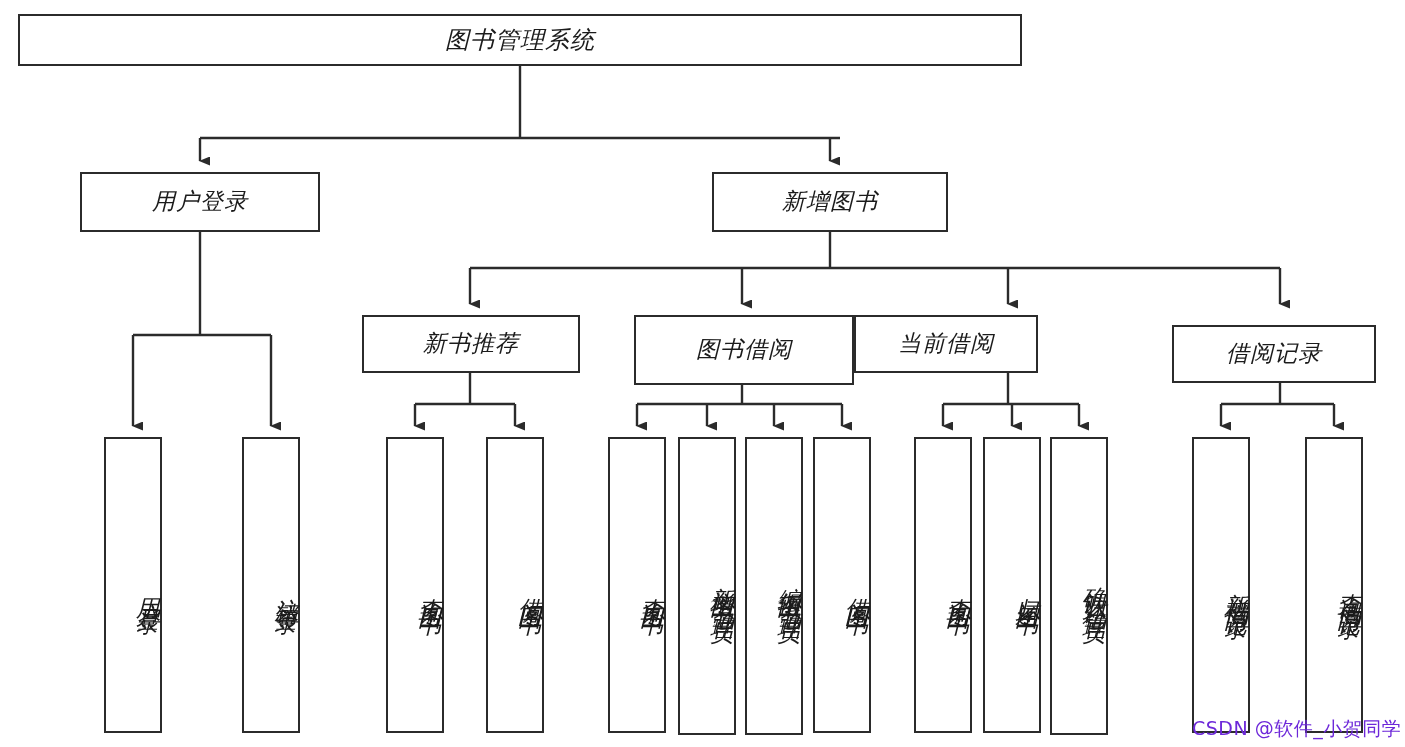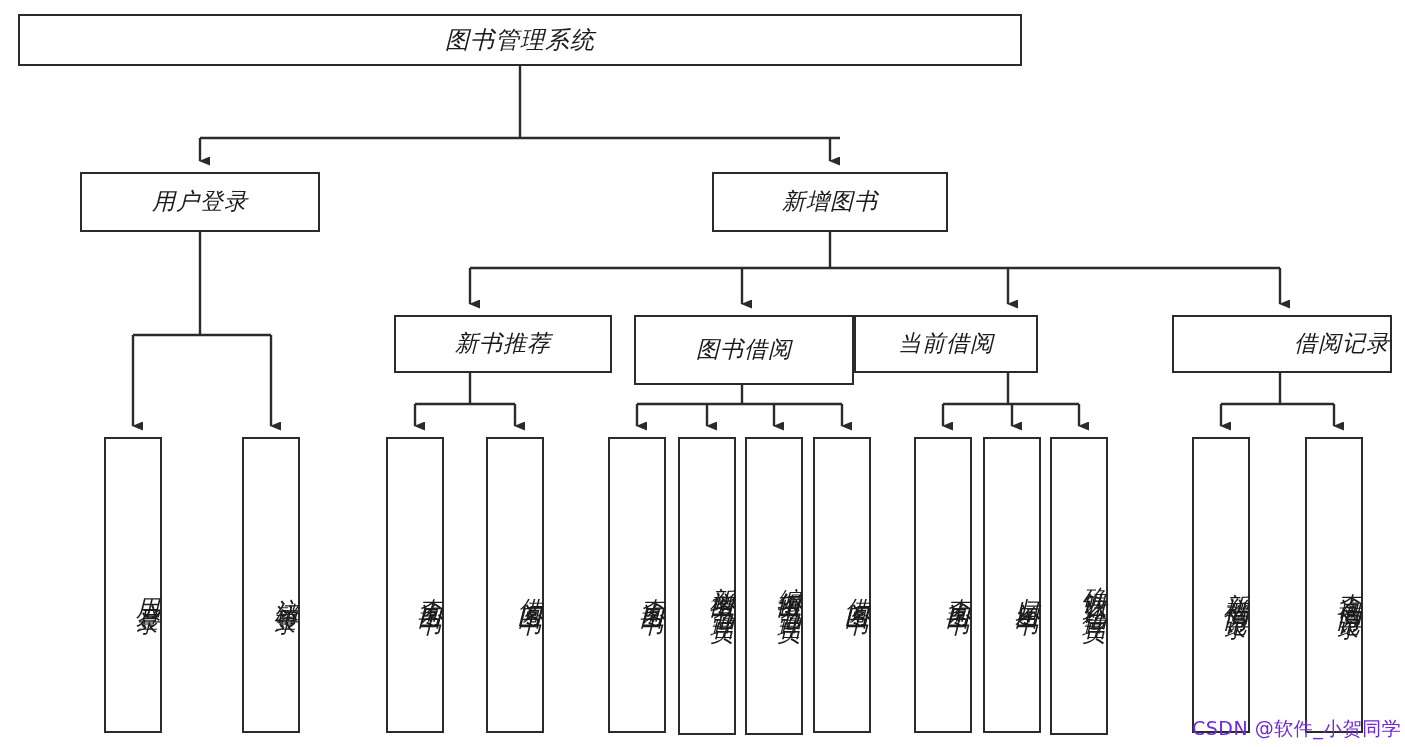--- a/index.html
+++ b/index.html
@@ -129,30 +129,30 @@
     <span>图书管理系统</span>
   </div>
 
   <div class="node h" style="left:80px; top:172px; width:240px; height:60px;">
     <span>用户登录</span>
   </div>
   <div class="node h" style="left:712px; top:172px; width:236px; height:60px;">
     <span>新增图书</span>
   </div>
 
-  <div class="node h" style="left:362px; top:315px; width:218px; height:58px;margin-left:32px;">
+  <div class="node h" style="left:362px; top:315px; width:218px; height:58px;">
     <span>新书推荐</span>
   </div>
   <div class="node h" style="left:634px; top:315px; width:220px; height:70px;">
     <span>图书借阅</span>
   </div>
   <div class="node h" style="left:854px; top:315px; width:184px; height:58px;">
     <span>当前借阅</span>
   </div>
-  <div class="node h" style="left:1172px; top:315px; width:220px; height:58px;justify-content:flex-end;">
+  <div class="node h" style="left:1172px; top:325px; width:204px; height:58px;">
     <span>借阅记录</span>
   </div>
 
   <div class="node v" style="left:104px; top:437px; width:58px; height:296px;">
     <span class="vtext">用户登录</span>
   </div>
   <div class="node v" style="left:242px; top:437px; width:58px; height:296px;">
     <span class="vtext">注销登录</span>
   </div>
   <div class="node v" style="left:386px; top:437px; width:58px; height:296px;">

